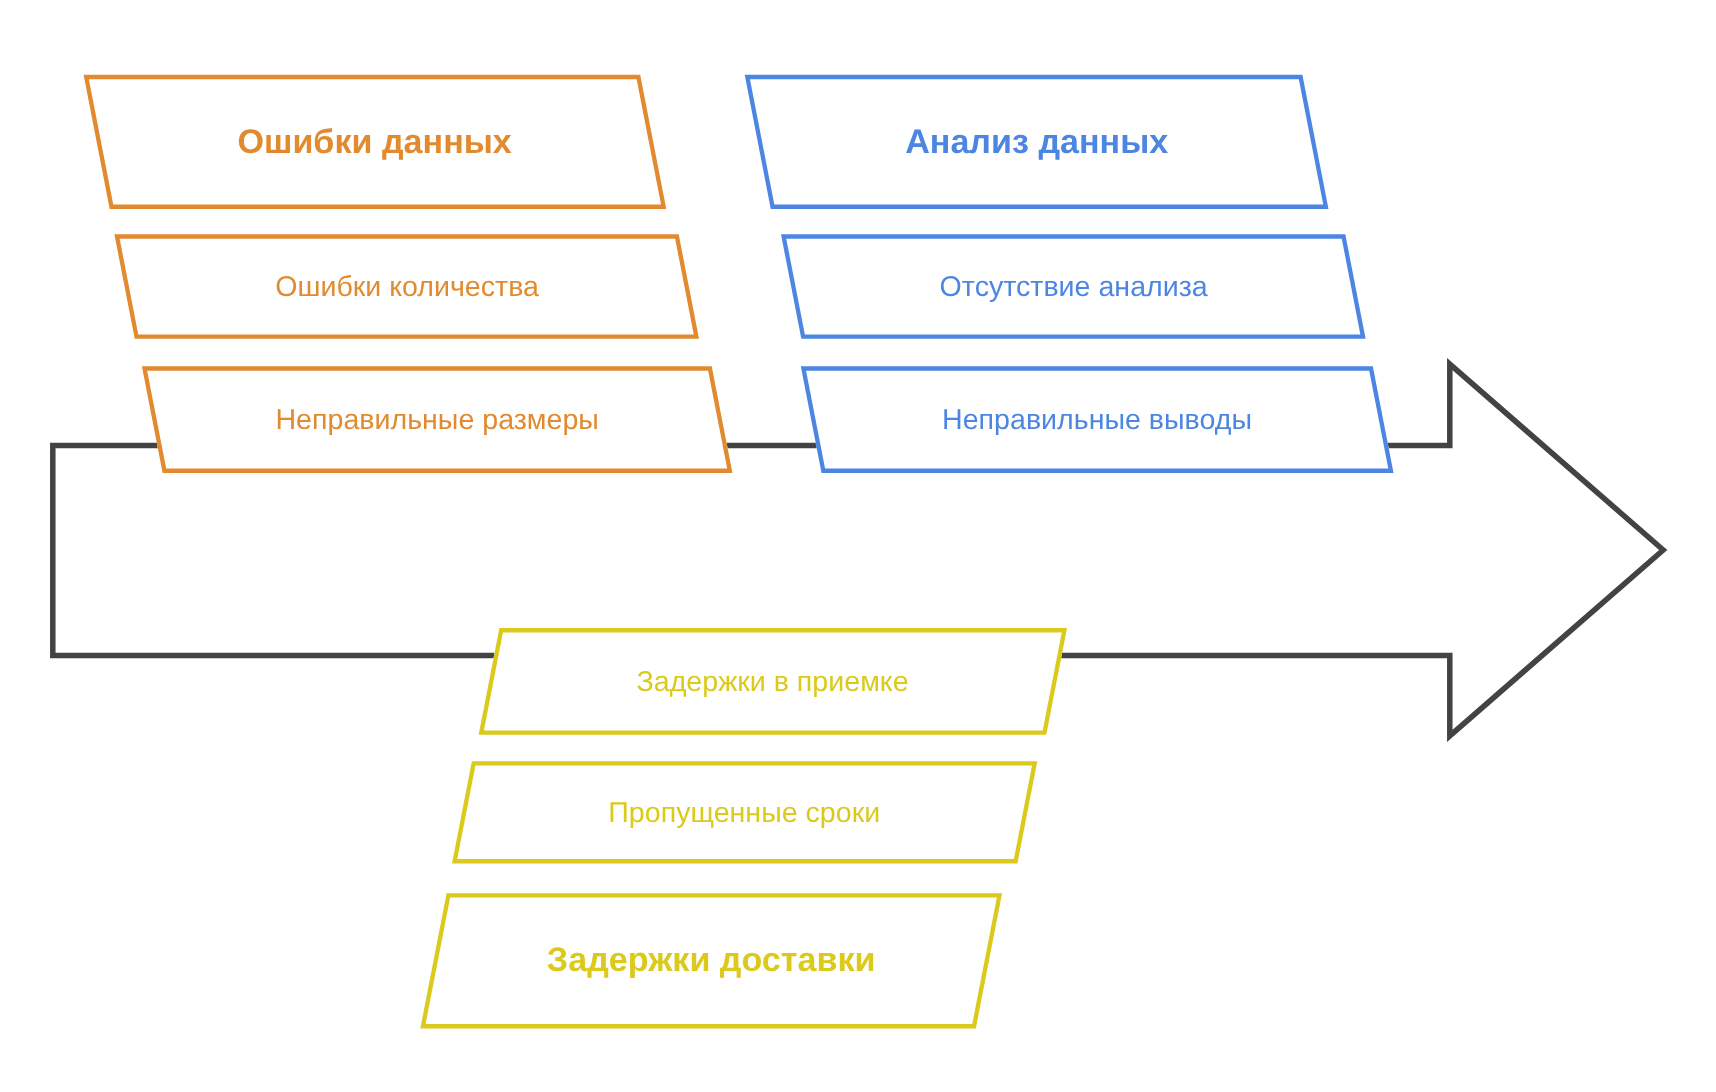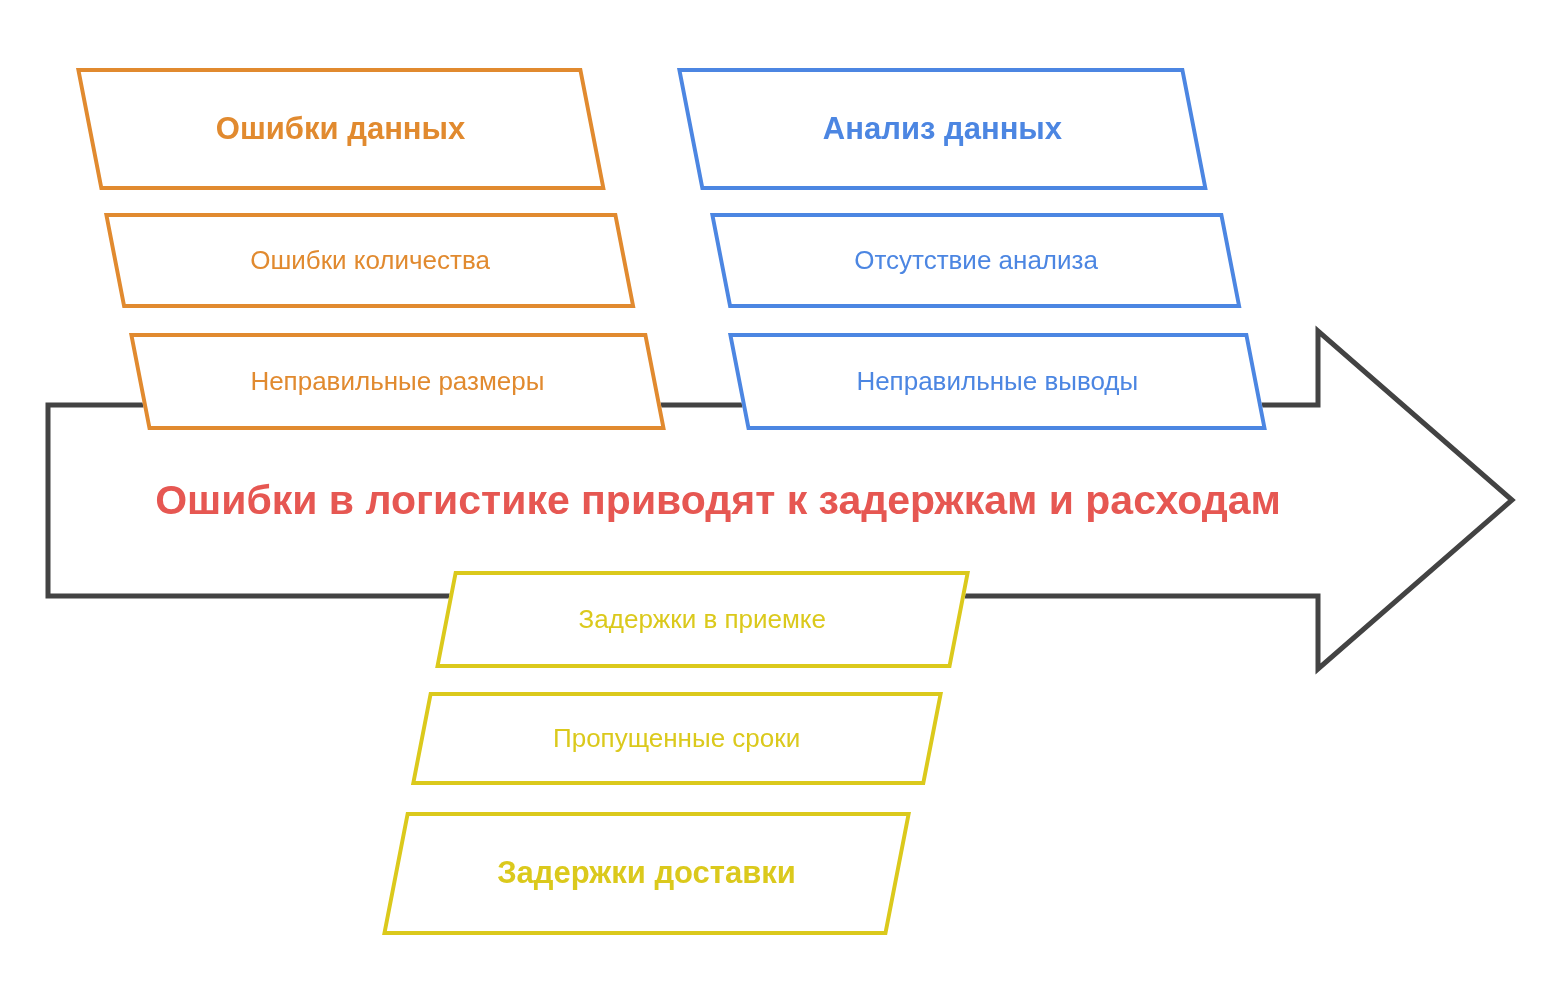--- a/index.html
+++ b/index.html
@@ -87,21 +87,20 @@
   <div class="pbox skew-r blue header" style="left:677px; top:68px; width:507px; height:122px;">
     <span class="lbl">Анализ данных</span>
   </div>
   <div class="pbox skew-r blue cause" style="left:710px; top:213px; width:513px; height:95px;">
     <span class="lbl">Отсутствие анализа</span>
   </div>
   <div class="pbox skew-r blue cause" style="left:728px; top:333px; width:520px; height:97px;">
     <span class="lbl">Неправильные выводы</span>
   </div>
 
-  <div class="title">Ошибки в логистике приводят к задержкам и расходам</div>
 
   <div class="pbox skew-l yellow cause" style="left:454px; top:571px; width:516px; height:97px;">
     <span class="lbl">Задержки в приемке</span>
   </div>
   <div class="pbox skew-l yellow cause" style="left:429px; top:692px; width:514px; height:93px;">
     <span class="lbl">Пропущенные сроки</span>
   </div>
   <div class="pbox skew-l yellow header" style="left:406px; top:812px; width:505px; height:123px;">
     <span class="lbl">Задержки доставки</span>
   </div>

